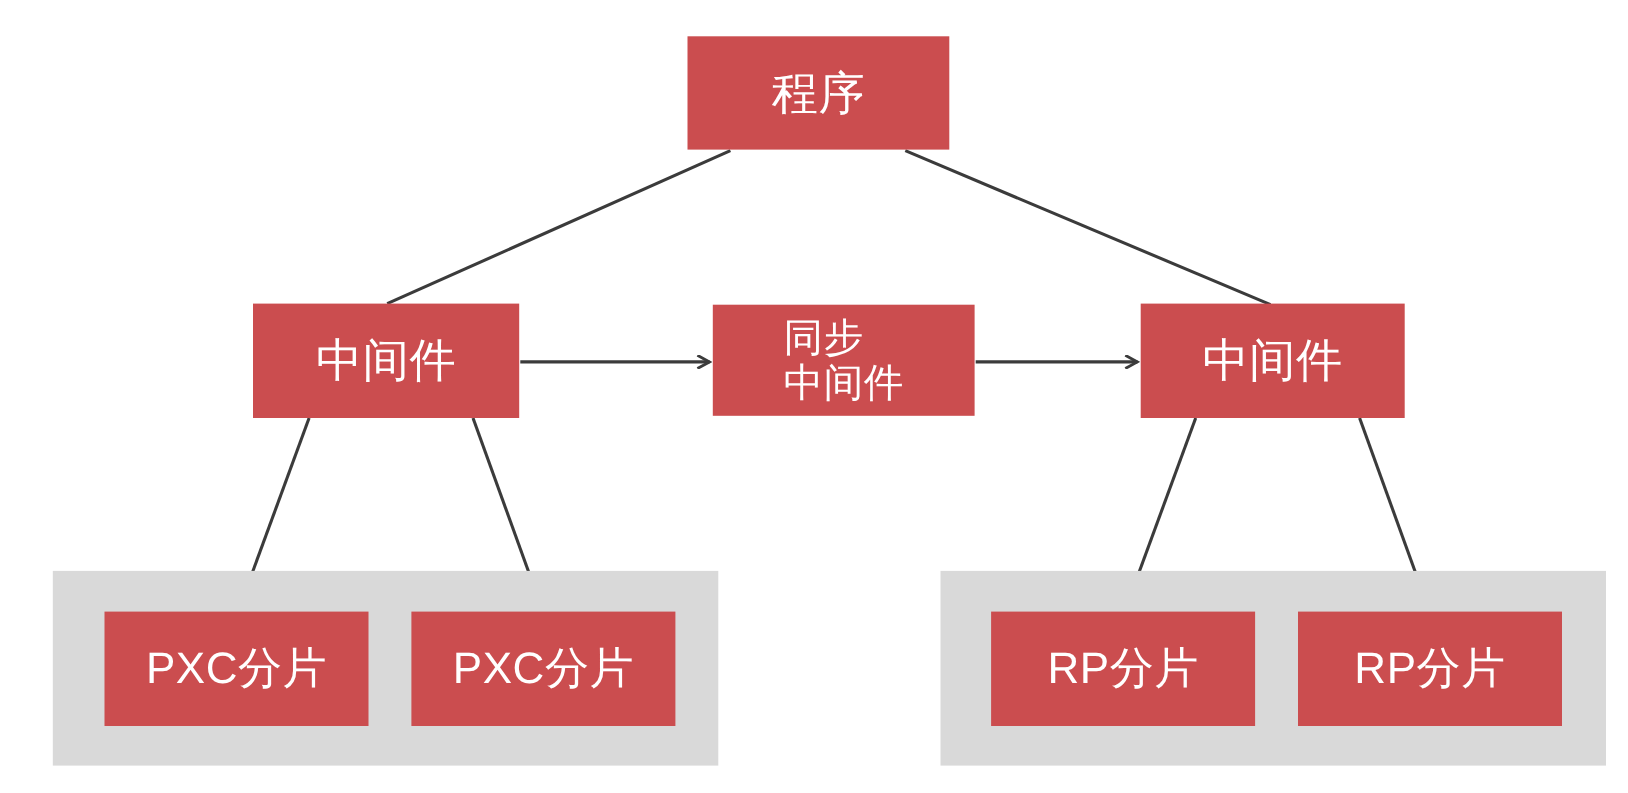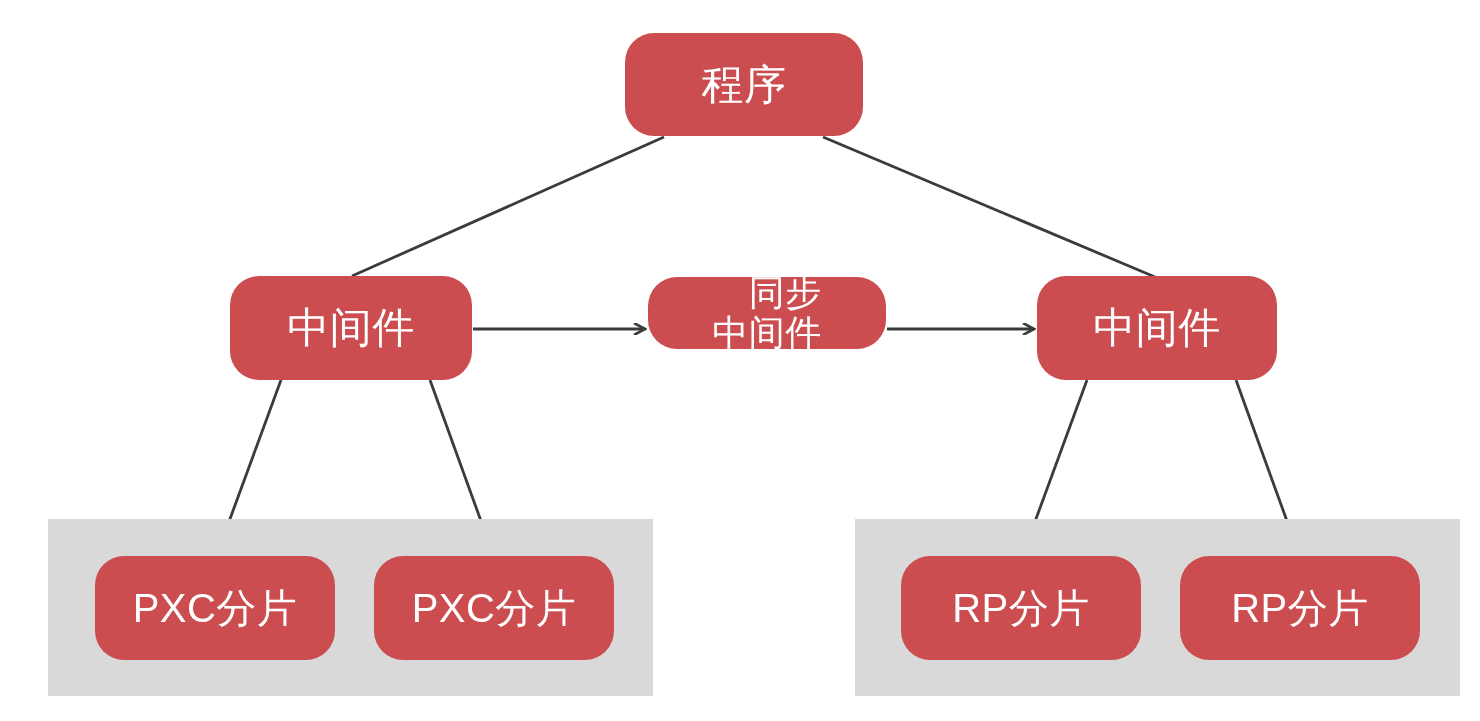--- a/index.html
+++ b/index.html
@@ -29,37 +29,36 @@
     position: absolute;
     background: #d9d9d9;
   }
   .node {
     position: absolute;
     background: #cb4d4f;
     color: #ffffff;
     display: flex;
     align-items: center;
     justify-content: center;
-    text-align: right;
+    text-align: left;
     line-height: 1.12;
     font-weight: 400;
     letter-spacing: 0.5px;
     white-space: pre-line;
     box-sizing: border-box;
     z-index: 3;
-    border-radius: 29px;
   }
   .node-label {
     display: block;
     white-space: pre-line;
   }
   
   #node-program      { left: 625px; top: 33px;  width: 238px; height: 103px; font-size: 42px; }
   #node-mw-left      { left: 230px; top: 276px; width: 242px; height: 104px; font-size: 42px; }
-  #node-mw-sync      { left: 648px; top: 277px; width: 238px; height: 72px; font-size: 36px; }
+  #node-mw-sync      { left: 648px; top: 277px; width: 238px; height: 101px; font-size: 36px; }
   #node-mw-right     { left: 1037px; top: 276px; width: 240px; height: 104px; font-size: 42px; }
   #node-shard-pxc-1  { left: 95px;  top: 556px; width: 240px; height: 104px; font-size: 40px; }
   #node-shard-pxc-2  { left: 374px; top: 556px; width: 240px; height: 104px; font-size: 40px; }
   #node-shard-rp-1   { left: 901px; top: 556px; width: 240px; height: 104px; font-size: 40px; }
   #node-shard-rp-2   { left: 1180px; top: 556px; width: 240px; height: 104px; font-size: 40px; }
   
   #panel-left  { left: 48px;  top: 519px; width: 605px; height: 177px; }
   #panel-right { left: 855px; top: 519px; width: 605px; height: 177px; }
 </style>
 </head>

